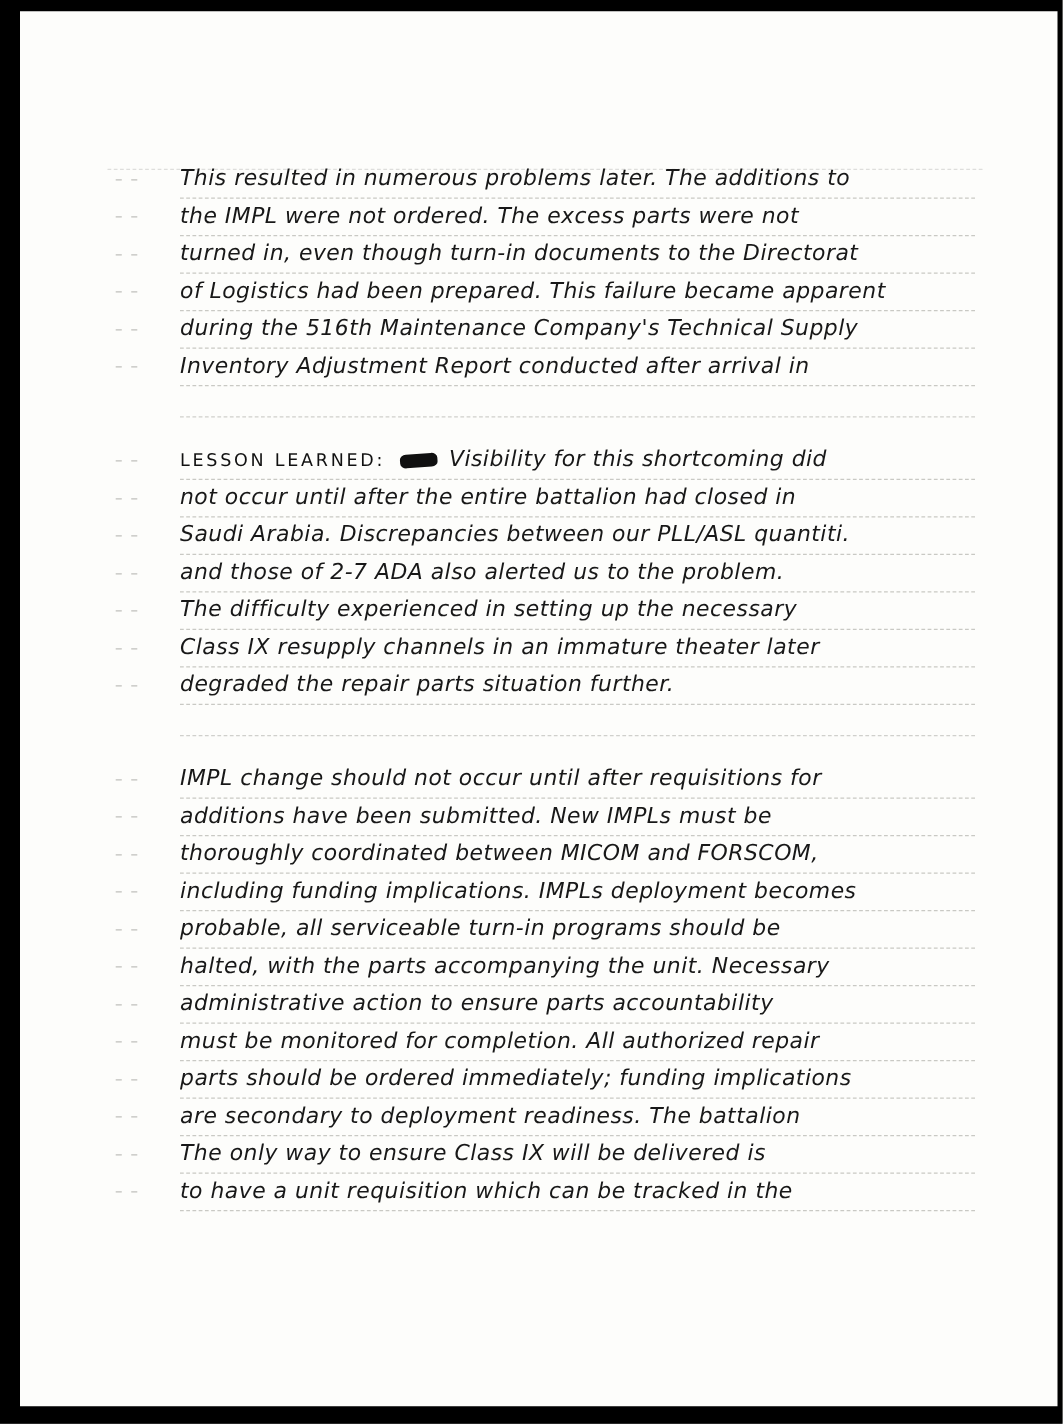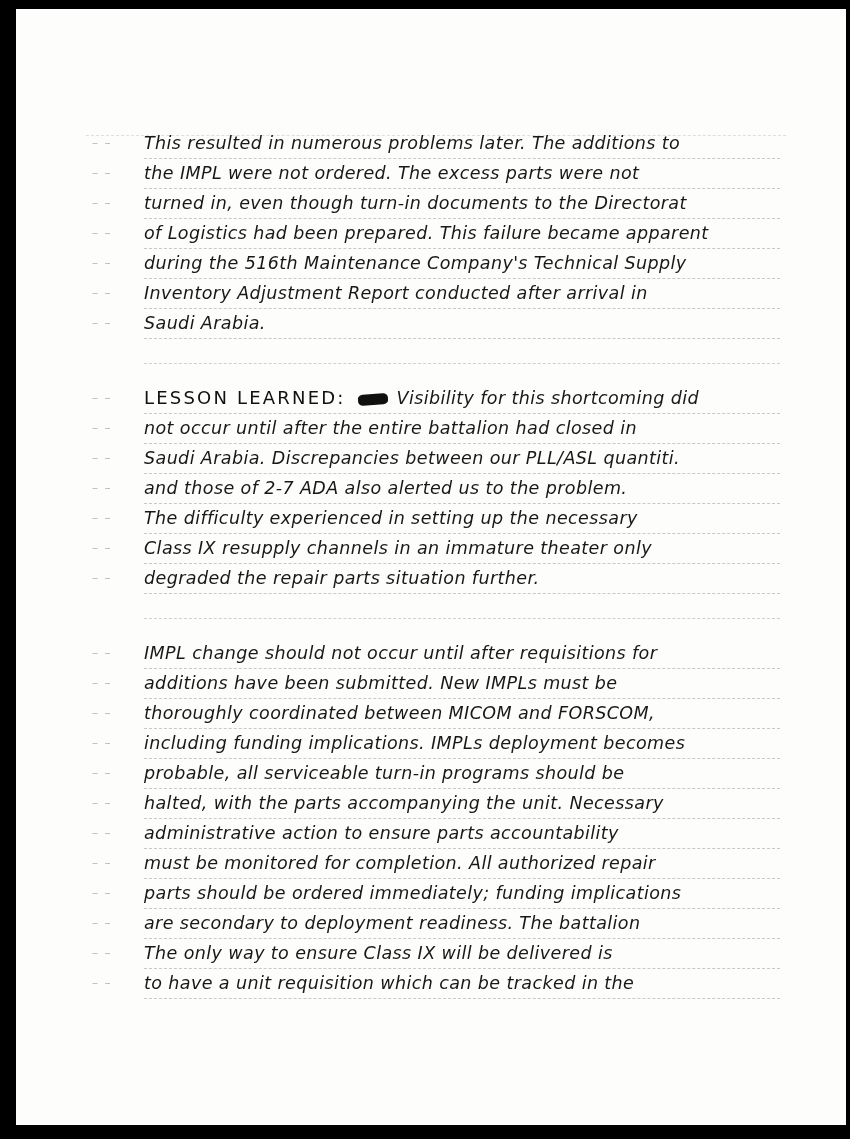--- a/index.html
+++ b/index.html
@@ -68,21 +68,21 @@
     position: absolute;
     left: -52px;
     top: 0;
     color: #b9b9b4;
     font-style: normal;
     font-size: 12px;
     letter-spacing: 2px;
   }
   .heading {
     font-style: normal;
-    font-size: 18px;
+    font-size: 14px;
     letter-spacing: 2.2px;
     font-weight: 500;
     margin-right: 10px;
     color: #111;
   }
   .scribble {
     display: inline-block;
     width: 30px;
     height: 11px;
     background: #101010;
@@ -102,29 +102,28 @@
   <div class="page">
     <div class="header-rules"></div>
     <div class="content">
         <div class="paragraph">
           <div class="line"><span class="line-text">This resulted in numerous problems later. The additions to</span></div>
           <div class="line"><span class="line-text">the IMPL were not ordered. The excess parts were not</span></div>
           <div class="line"><span class="line-text">turned in, even though turn-in documents to the Directorat</span></div>
           <div class="line"><span class="line-text">of Logistics had been prepared. This failure became apparent</span></div>
           <div class="line"><span class="line-text">during the 516th Maintenance Company's Technical Supply</span></div>
           <div class="line"><span class="line-text">Inventory Adjustment Report conducted after arrival in</span></div>
-          <div class="line"><span class="line-text">Saudi Arabia.</span></div>
         </div>
         <div class="paragraph">
           <div class="line"><span class="heading">LESSON LEARNED:</span><span class="scribble"></span><span class="line-text">Visibility for this shortcoming did</span></div>
           <div class="line"><span class="line-text">not occur until after the entire battalion had closed in</span></div>
           <div class="line"><span class="line-text">Saudi Arabia. Discrepancies between our PLL/ASL quantiti.</span></div>
           <div class="line"><span class="line-text">and those of 2-7 ADA also alerted us to the problem.</span></div>
           <div class="line"><span class="line-text">The difficulty experienced in setting up the necessary</span></div>
-          <div class="line"><span class="line-text">Class IX resupply channels in an immature theater only</span></div>
+          <div class="line"><span class="line-text">Class IX resupply channels in an immature theater later</span></div>
           <div class="line"><span class="line-text">degraded the repair parts situation further.</span></div>
         </div>
         <div class="paragraph">
           <div class="line"><span class="line-text">IMPL change should not occur until after requisitions for</span></div>
           <div class="line"><span class="line-text">additions have been submitted. New IMPLs must be</span></div>
           <div class="line"><span class="line-text">thoroughly coordinated between MICOM and FORSCOM,</span></div>
           <div class="line"><span class="line-text">including funding implications. IMPLs deployment becomes</span></div>
           <div class="line"><span class="line-text">probable, all serviceable turn-in programs should be</span></div>
           <div class="line"><span class="line-text">halted, with the parts accompanying the unit. Necessary</span></div>
           <div class="line"><span class="line-text">administrative action to ensure parts accountability</span></div>

